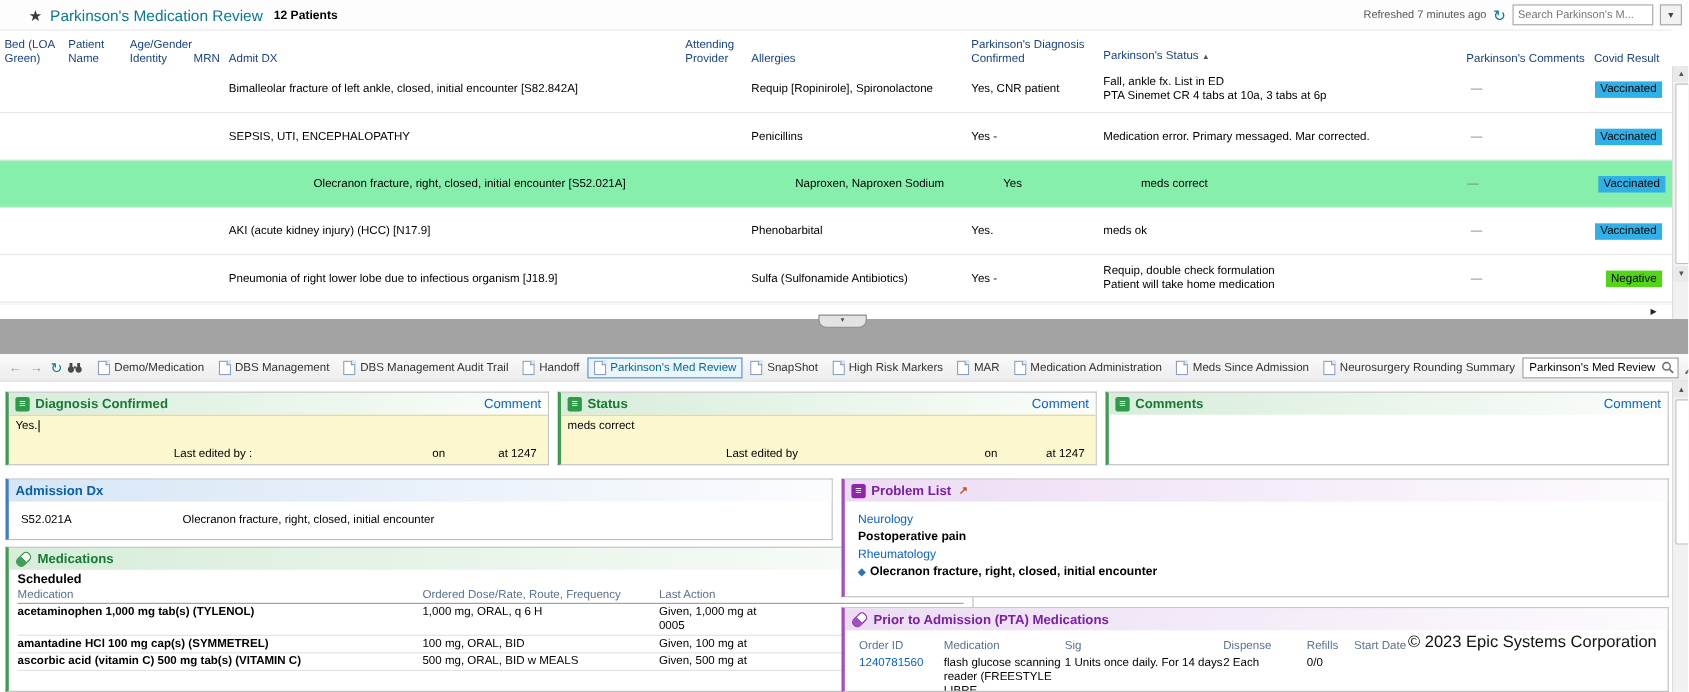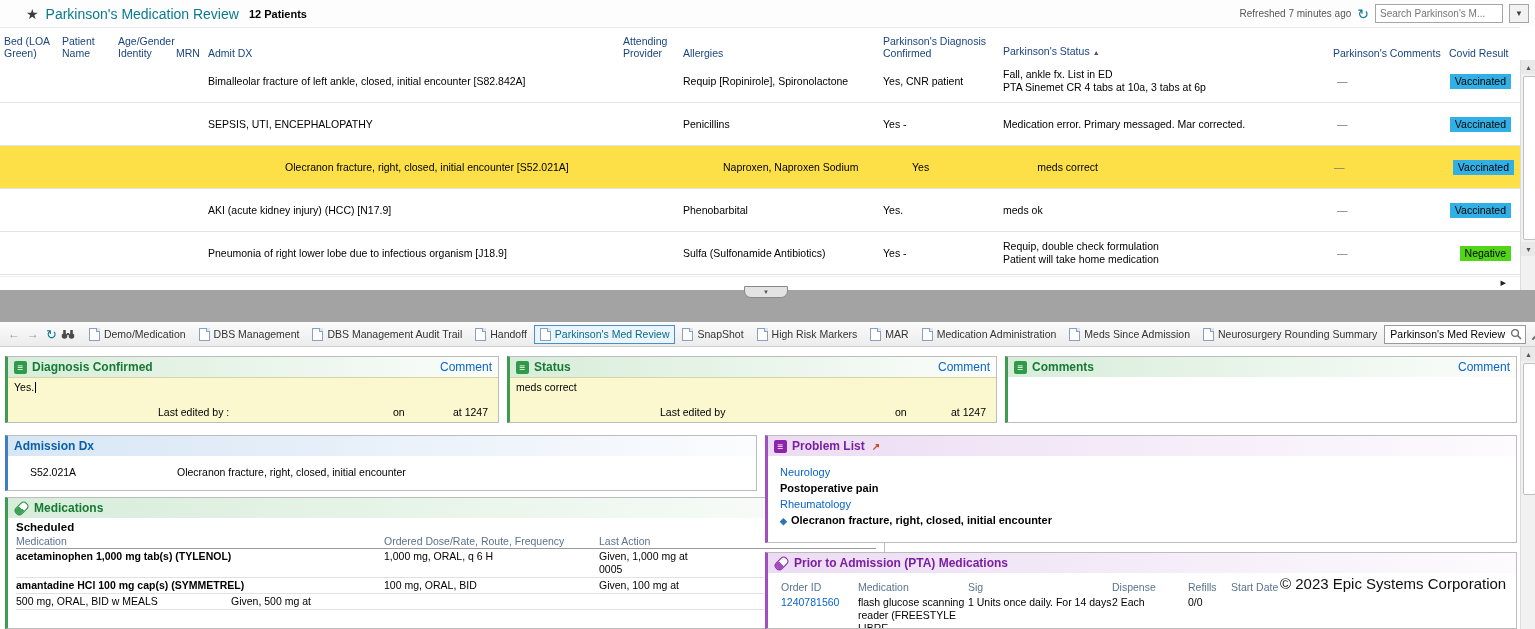--- a/index.html
+++ b/index.html
@@ -22,21 +22,21 @@
   
   .ghead{position:absolute;top:27px;left:0;width:1520px;height:33px;display:flex;align-items:flex-end;
          border-bottom:1px solid #c9c9c9;border-top:1px solid #ececec;background:#fff;}
   .hc{box-sizing:border-box;padding:2px 4px;font-size:10.5px;color:#1a4480;line-height:12px;}
   .col-bed{width:58px}.col-name{width:56px}.col-age{width:58px}.col-mrn{width:32px}
   .col-dx{width:415px}.col-att{width:60px}.col-all{width:200px}.col-conf{width:120px}
   .col-status{width:330px}.col-com{width:116px}.col-covid{width:72px}
   .sort{font-size:7px;color:#555;margin-left:3px;}
   .rows{position:absolute;top:60px;left:0;width:1520px;}
   .prow{display:flex;align-items:center;min-height:43px;border-bottom:1px solid #e4e4e4;background:#fff;box-sizing:border-box;}
-  .prow.selected{background:#fde047;gap:28px;}
+  .prow.selected{background:#86efac;gap:28px;}
   .pc{box-sizing:border-box;padding:2px 4px;font-size:10.5px;line-height:13px;}
   .dash{color:#777;padding-left:8px;}
   .covid-cell{display:flex;justify-content:flex-end;padding-right:6px;}
   .badge{font-size:10.5px;padding:1px 5px;white-space:nowrap;}
   .badge.vaccinated{background:#31b0e6;}
   .badge.negative{background:#52d417;}
 
   .hstrip{position:absolute;top:276px;left:0;width:1520px;height:14px;background:#fff;border-top:1px solid #efefef;}
   .rarrow{position:absolute;right:14px;top:-1px;font-size:11px;color:#222;cursor:pointer;}
 
@@ -89,21 +89,21 @@
   .extlink{color:#d04a2a;font-size:10px;font-weight:bold;margin-left:2px;}
 
   .yellow{position:absolute;left:0;right:0;top:20px;bottom:0;background:#fbf8cf;border-top:1px solid #d8d4a0;
           font-size:10.5px;padding:3px 6px;box-sizing:border-box;}
   .caret{display:inline-block;width:1px;height:11px;background:#000;vertical-align:text-bottom;margin-left:1px;}
   .yfooter{position:absolute;left:0;right:0;bottom:3px;height:13px;font-size:10.5px;}
   .yf-le{position:absolute;left:150px;}
   .yf-on{position:absolute;left:385px;}
   .yf-at{position:absolute;right:10px;}
 
-  .adm-body{padding:10px 0 0 22px;font-size:10.5px;display:flex;}
+  .adm-body{padding:10px 0 0 11px;font-size:10.5px;display:flex;}
   .adm-code{width:147px;}
 
   .med-section{font-size:11.5px;font-weight:bold;margin:3px 8px 1px;}
   .med-table{margin:0 8px;}
   .med-hrow{display:flex;border-bottom:1px solid #9a9a9a;color:#5a738e;font-size:10.5px;padding:1px 0;}
   .med-row{display:flex;border-bottom:1px solid #e2e2e2;font-size:10.5px;padding:1px 0;line-height:13px;}
   .m-name{width:368px;font-weight:bold;box-sizing:border-box;padding-right:6px;}
   .m-dose{width:215px;box-sizing:border-box;}
   .m-act{width:150px;box-sizing:border-box;}
   .med-hrow .m-name{font-weight:normal;}
@@ -416,20 +416,21 @@
             <div>Given, 1,000 mg at</div>
             <div>0005</div>
           </span>
         </div>
         <div class="med-row">
           <span class="m-name">amantadine HCl 100 mg cap(s) (SYMMETREL)</span>
           <span class="m-dose">100 mg, ORAL, BID</span>
           <span class="m-act">Given, 100 mg at</span>
         </div>
         <div class="med-row">
+          <span class="m-name">ascorbic acid (vitamin C) 500 mg tab(s) (VITAMIN C)</span>
           <span class="m-dose">500 mg, ORAL, BID w MEALS</span>
           <span class="m-act">Given, 500 mg at</span>
         </div>
       </div>
     </div>
 
     <div class="panel acc-purple" style="left:765px;top:88px;width:752px;height:108px;">
       <div class="ph purple">
         <span class="sq-ico purple">≡</span>
         <span>Problem List</span>

